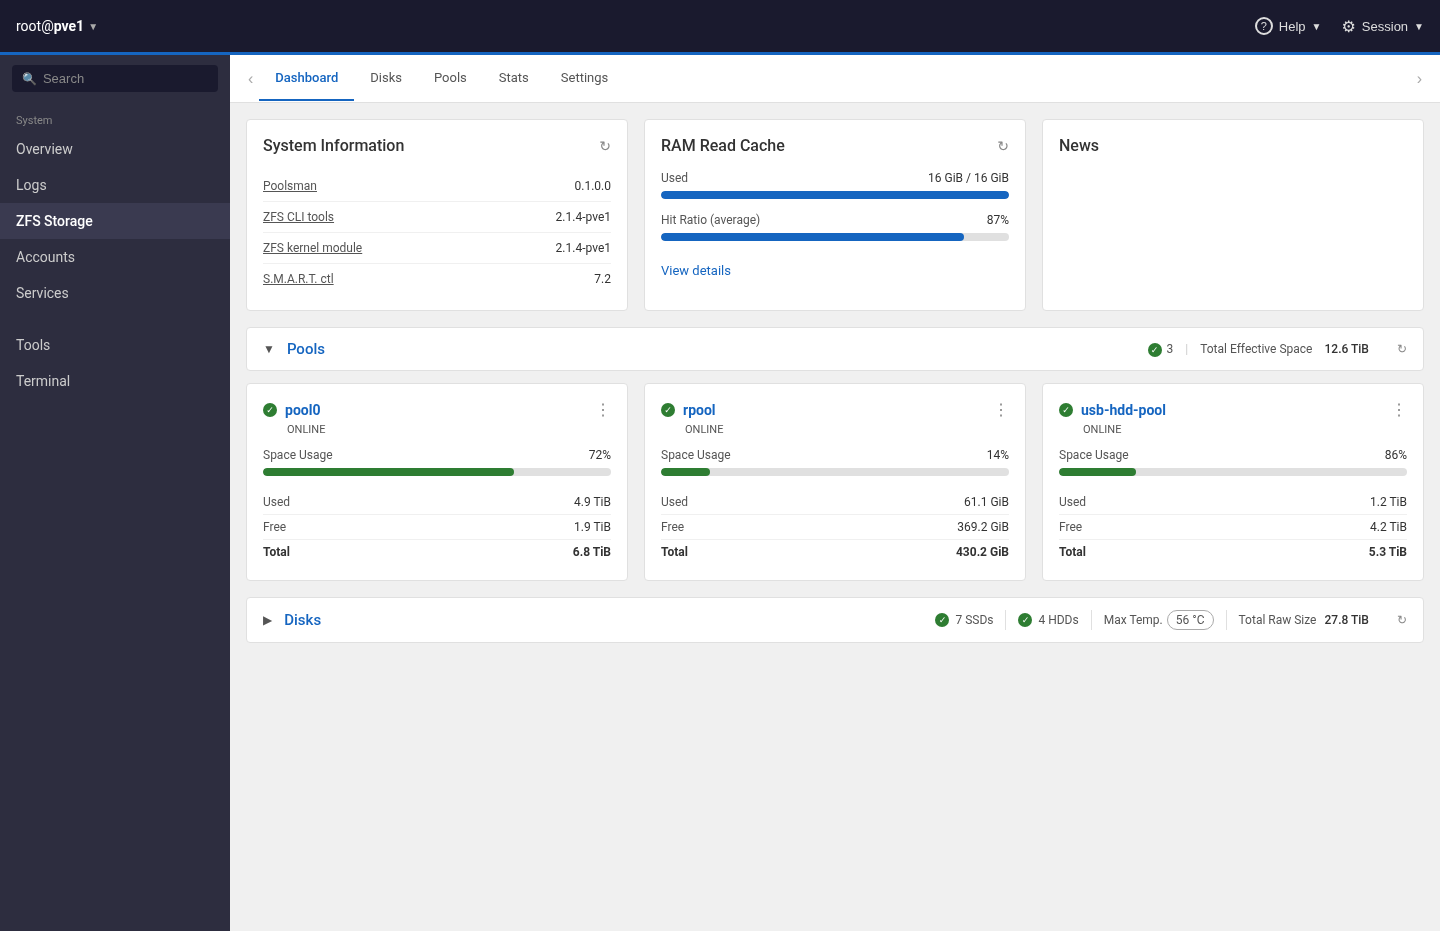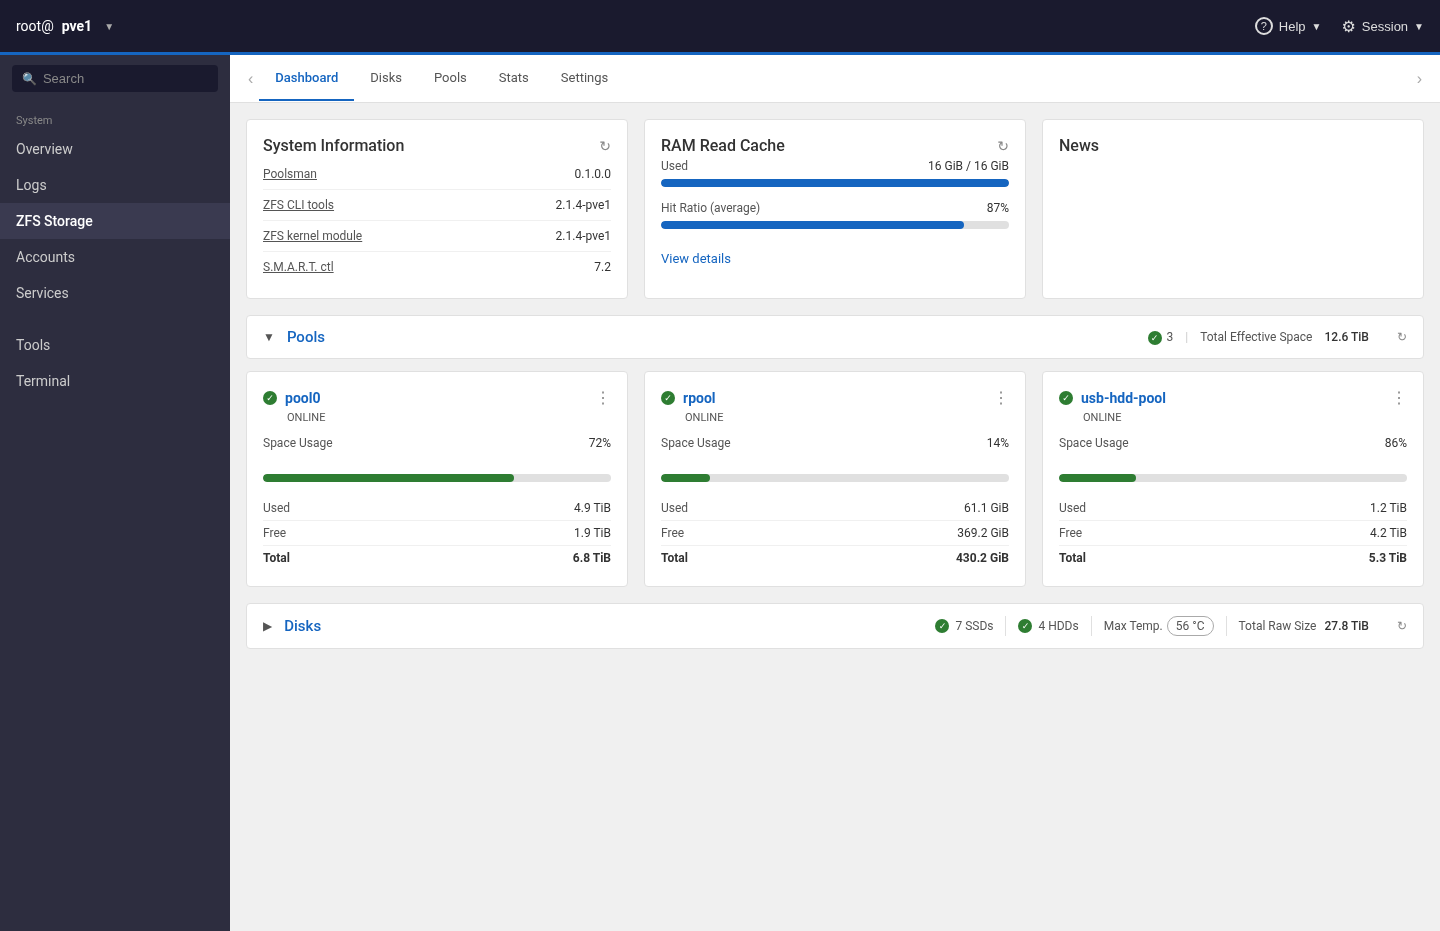--- a/index.html
+++ b/index.html
@@ -1,20 +1,20 @@
 <!DOCTYPE html>
 <html><head>
   <meta charset="utf-8">
   <style>
     * { box-sizing: border-box; margin: 0; padding: 0; }
     body { font-family: -apple-system, BlinkMacSystemFont, 'Segoe UI', Roboto, sans-serif; font-size: 13px; background: #f0f0f0; display: flex; flex-direction: column; height: 931px; overflow: hidden; }
 
     
     .topbar { background: #1a1a2e; display: flex; align-items: center; justify-content: space-between; padding: 0 16px; height: 52px; flex-shrink: 0; }
-    .topbar-left { display: flex; align-items: center; gap: 8px; color: #fff; font-size: 14px; }
+    .topbar-left { display: flex; align-items: center; color: #fff; font-size: 14px; }
     .topbar-right { display: flex; align-items: center; gap: 20px; }
     .topbar-btn { display: flex; align-items: center; gap: 6px; color: #ddd; font-size: 13px; cursor: pointer; background: none; border: none; }
 
     
     .main-layout { display: flex; flex: 1; overflow: hidden; }
 
     
     .sidebar { width: 230px; background: #2d2d3f; flex-shrink: 0; display: flex; flex-direction: column; overflow-y: auto; }
     .sidebar-search { padding: 10px 12px; }
     .sidebar-search-inner { background: #1a1a2e; border-radius: 4px; display: flex; align-items: center; gap: 6px; padding: 6px 10px; }
@@ -32,21 +32,21 @@
     .tab-nav-btn { background: none; border: none; color: #aaa; cursor: pointer; padding: 0 6px; font-size: 16px; }
     .tab-item { padding: 14px 16px; color: #555; cursor: pointer; font-size: 13px; border-bottom: 2px solid transparent; white-space: nowrap; }
     .tab-item.active { color: #1565c0; border-bottom: 2px solid #1565c0; font-weight: 500; }
 
     
     .dashboard { padding: 16px; }
 
     
     .cards-row { display: grid; grid-template-columns: 1fr 1fr 1fr; gap: 16px; margin-bottom: 16px; }
     .card { background: #fff; border-radius: 4px; border: 1px solid #e0e0e0; padding: 16px; }
-    .card-title { font-size: 16px; font-weight: 500; color: #333; margin-bottom: 4px; display: flex; justify-content: space-between; align-items: center; }
+    .card-title { font-size: 16px; font-weight: 500; color: #333; margin-bottom: 16px; display: flex; justify-content: space-between; align-items: center; }
     .card-refresh { color: #888; cursor: pointer; font-size: 14px; }
 
     
     .info-table { width: 100%; }
     .info-row { display: flex; justify-content: space-between; padding: 8px 0; border-bottom: 1px solid #f0f0f0; font-size: 12px; }
     .info-row:last-child { border-bottom: none; }
     .info-label { color: #555; text-decoration: underline; }
     .info-value { color: #333; }
 
     
@@ -62,21 +62,21 @@
     .section-header { background: #fff; border: 1px solid #e0e0e0; border-radius: 4px; display: flex; align-items: center; padding: 12px 16px; margin-bottom: 12px; }
     .section-title { color: #1565c0; font-size: 15px; font-weight: 500; margin-left: 8px; }
     .section-meta { margin-left: auto; display: flex; align-items: center; gap: 12px; font-size: 12px; color: #555; }
     .section-refresh { margin-left: 16px; color: #888; cursor: pointer; }
     .pools-grid { display: grid; grid-template-columns: 1fr 1fr 1fr; gap: 16px; margin-bottom: 16px; }
     .pool-card { background: #fff; border: 1px solid #e0e0e0; border-radius: 4px; padding: 16px; }
     .pool-header { display: flex; align-items: center; margin-bottom: 4px; }
     .pool-name { color: #1565c0; font-size: 14px; font-weight: 700; margin-left: 6px; flex: 1; }
     .pool-menu { color: #888; cursor: pointer; font-size: 16px; }
     .pool-status { color: #555; font-size: 11px; margin-left: 24px; margin-bottom: 12px; }
-    .pool-usage-row { display: flex; justify-content: space-between; align-items: flex-end; margin-bottom: 24px; font-size: 12px; color: #555; }
+    .pool-usage-row { display: flex; justify-content: space-between; align-items: flex-end; margin-bottom: 6px; font-size: 12px; color: #555; }
     .pool-usage-pct { color: #333; }
     .pool-stats { margin-top: 8px; }
     .pool-stat-row { display: flex; justify-content: space-between; padding: 5px 0; border-bottom: 1px solid #f0f0f0; font-size: 12px; color: #555; }
     .pool-stat-row.total { font-weight: bold; color: #333; border-bottom: none; }
     .pool-stat-val { color: #333; }
 
     
     .disks-section { background: #fff; border: 1px solid #e0e0e0; border-radius: 4px; display: flex; align-items: center; padding: 12px 16px; }
     .disks-title { color: #1565c0; font-size: 15px; font-weight: 500; margin-left: 8px; }
     .disks-meta { margin-left: auto; display: flex; align-items: center; gap: 12px; font-size: 12px; color: #555; }

